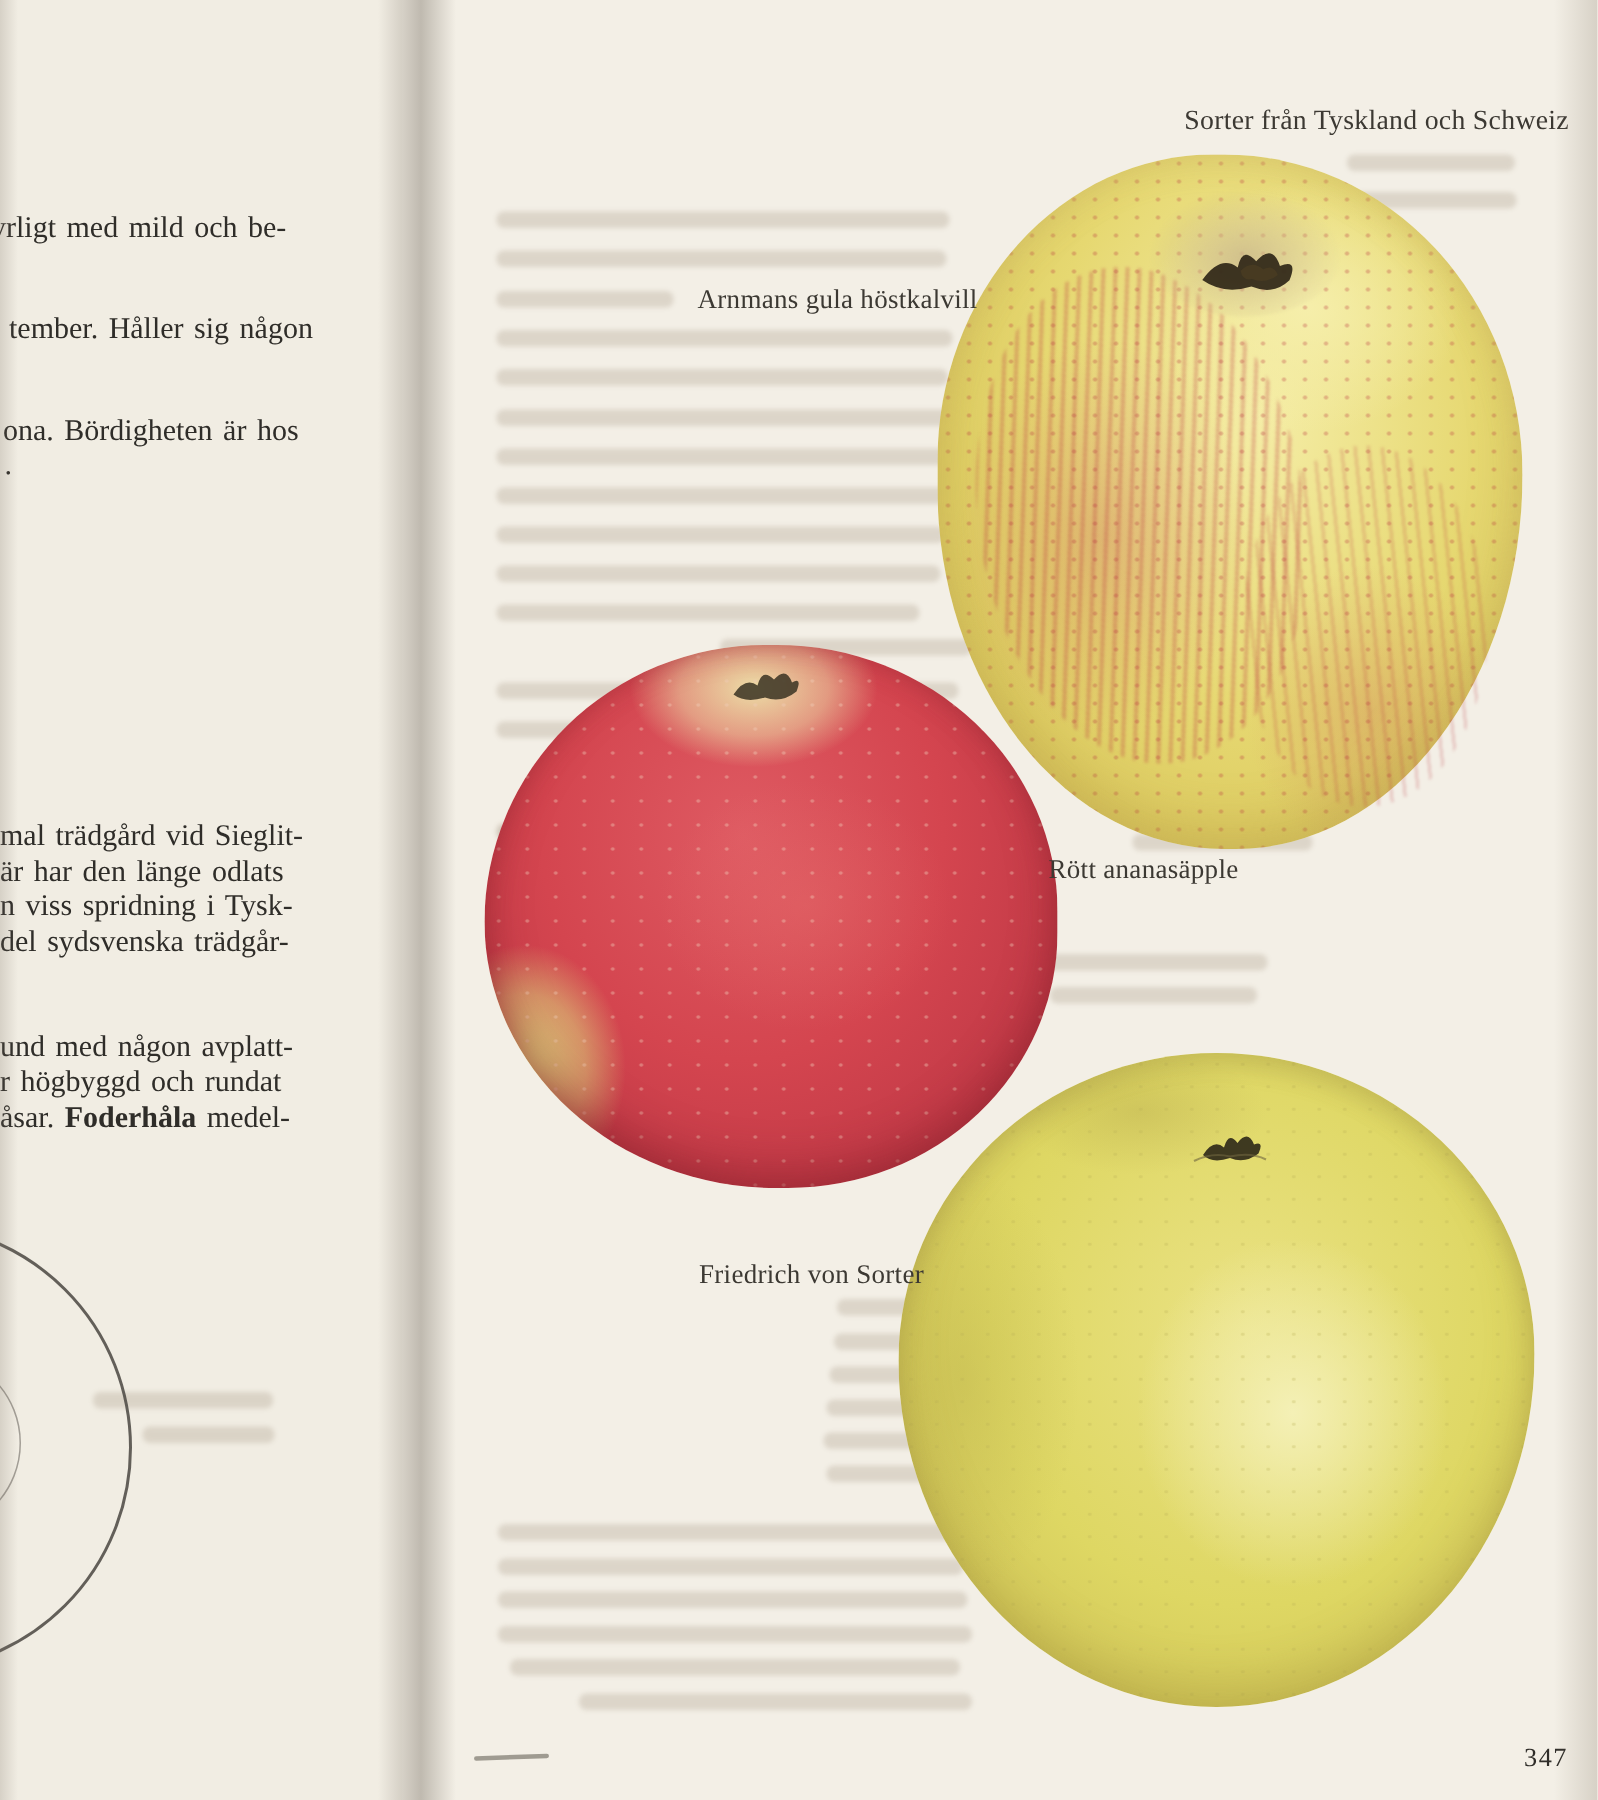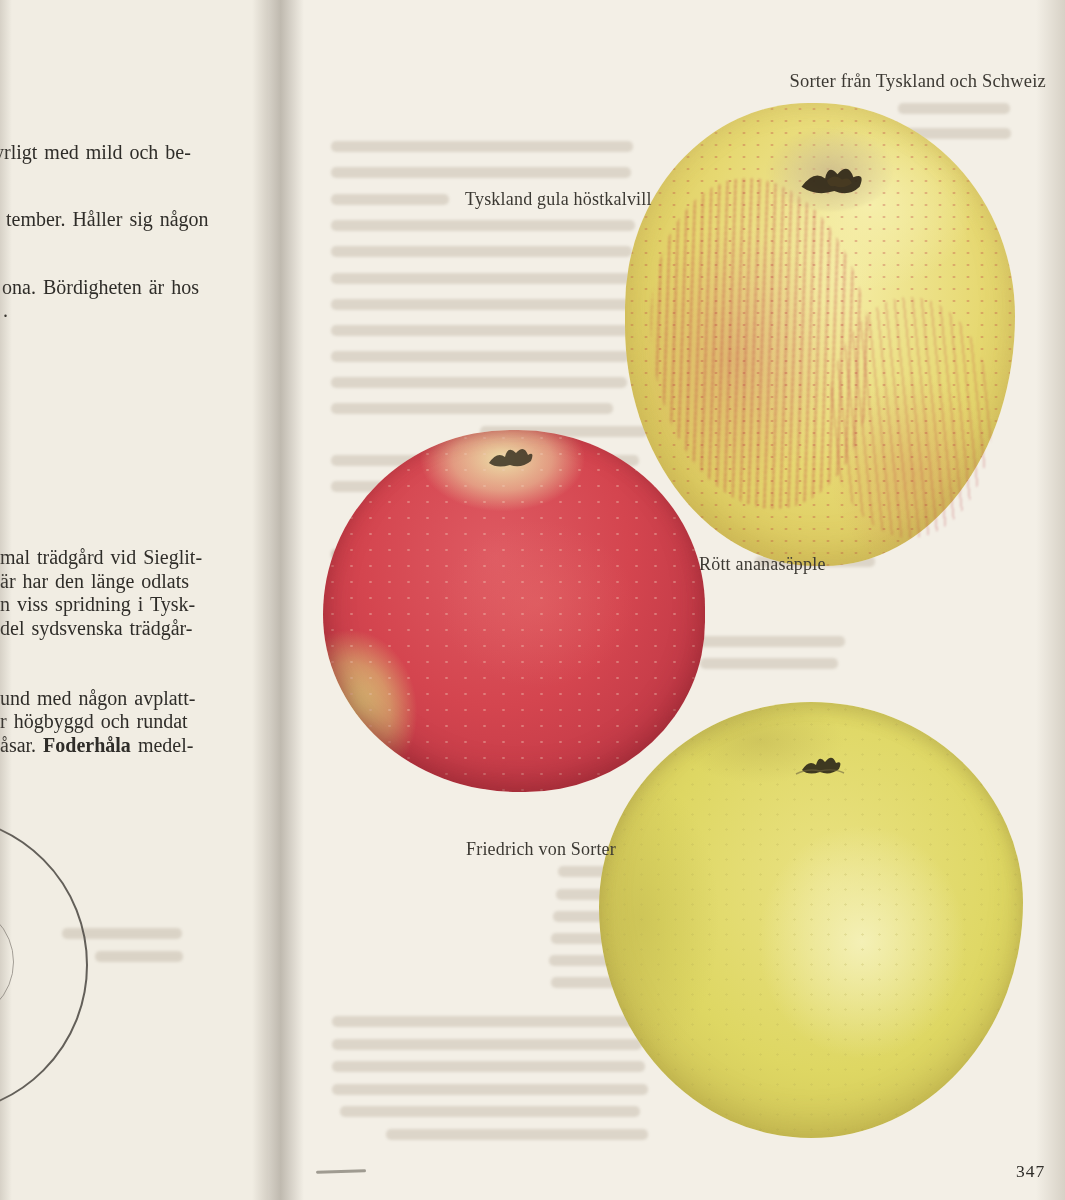--- a/index.html
+++ b/index.html
@@ -153,22 +153,22 @@
 </div>
 
 <div class="apple apple-3">
   <svg class="calyx" style="left:46%;top:11%" width="52" height="30" viewBox="0 0 52 30">
     <path d="M8,20 Q15,9 22,15 Q25,4 31,12 Q38,3 42,13 Q49,10 45,19 Q36,26 26,22 Q14,26 8,20 Z" fill="#2c2717" opacity="0.9"></path>
     <path d="M2,24 Q14,18 26,21 Q40,18 50,23" stroke="#6f6640" stroke-width="1.4" fill="none" opacity="0.6"></path>
   </svg>
 </div>
 
 <div class="header">Sorter från Tyskland och Schweiz</div>
-<div class="caption" style="left:465px;top:189px">Tyskland gula höstkalvill</div>
-<div class="caption" style="left:699px;top:554px">Rött ananasäpple</div>
+<div class="caption" style="left:465px;top:189px">Arnmans gula höstkalvill</div>
+<div class="caption" style="left:699px;top:569px">Rött ananasäpple</div>
 <div class="caption" style="left:466px;top:839px">Friedrich von Sorter</div>
 <div class="pagenum">347</div>
 
 <div>
   <div class="frag" style="left:-6px;top:142px">yrligt med mild och be-</div>
   <div class="frag" style="left:6px;top:209px">tember. Håller sig någon</div>
   <div class="frag" style="left:2px;top:277px">ona. Bördigheten är hos</div>
   <div class="frag" style="left:3px;top:300px">.</div>
   <div class="frag" style="left:0px;top:547px">mal trädgård vid Sieglit-</div>
   <div class="frag" style="left:0px;top:571px">är har den länge odlats</div>

